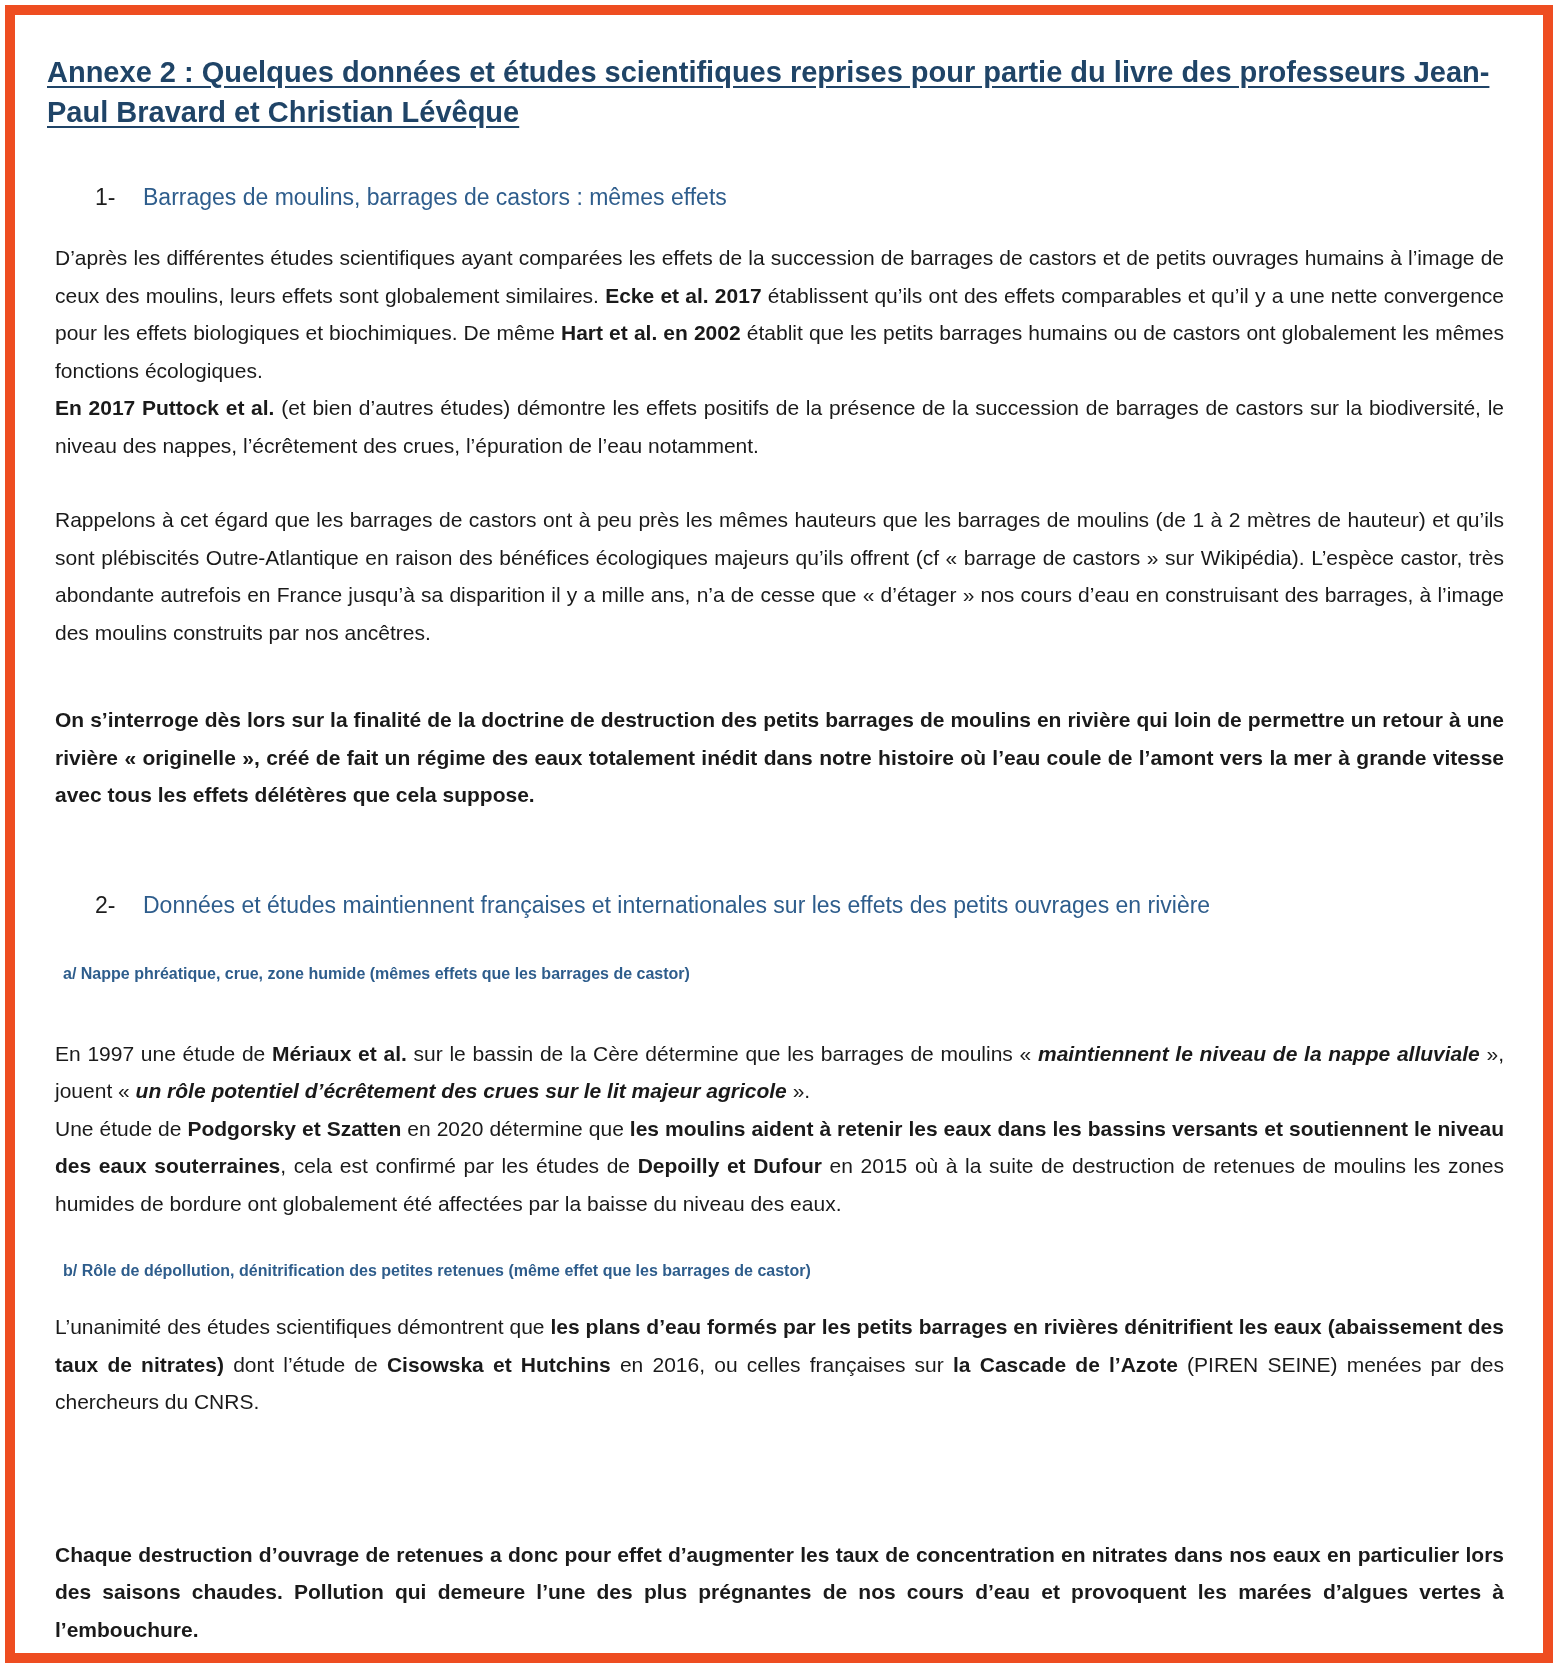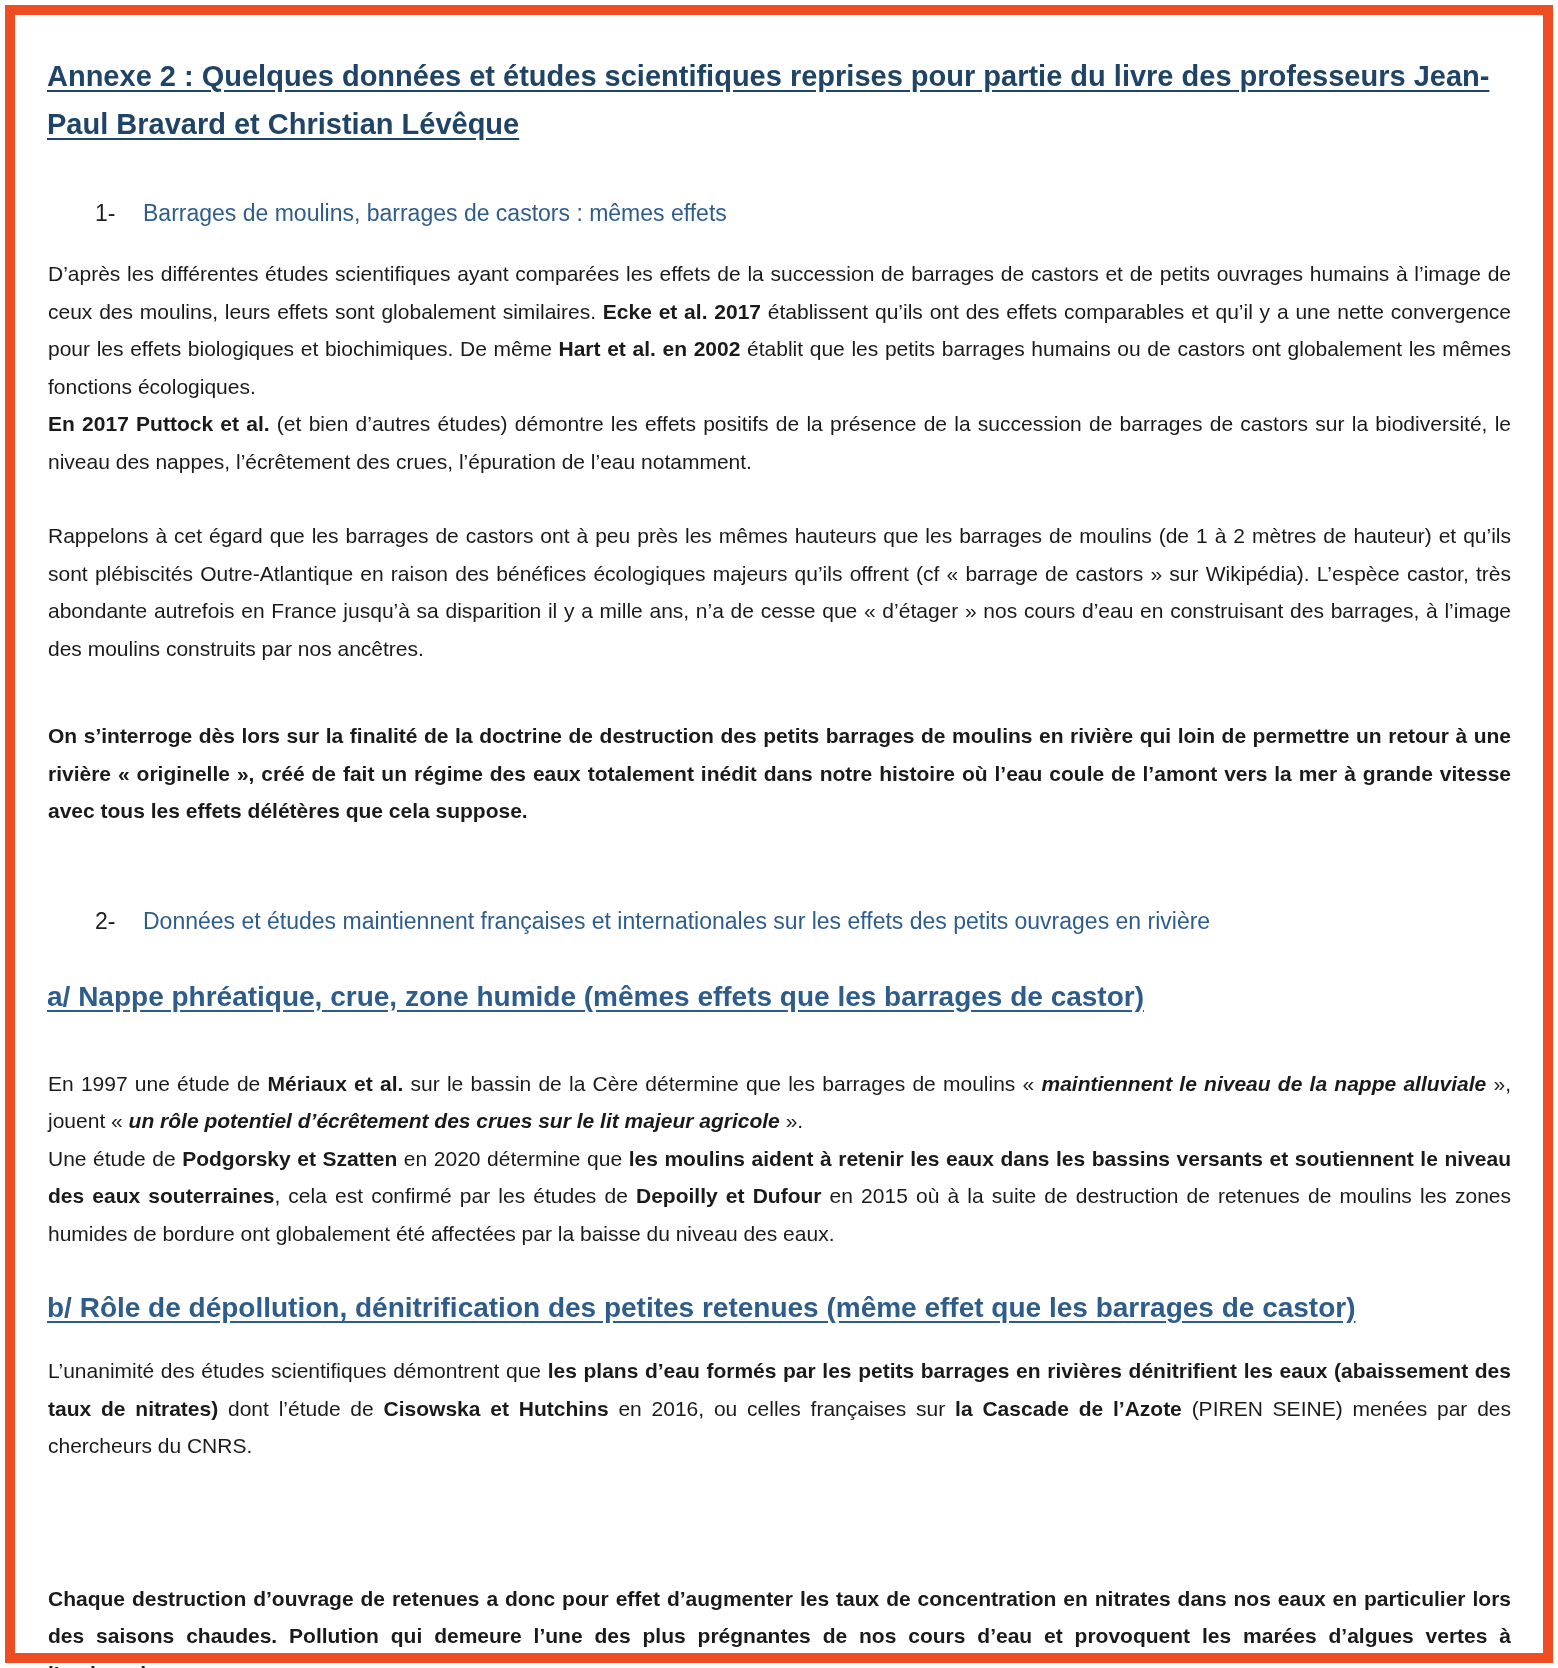--- a/index.html
+++ b/index.html
@@ -23,21 +23,21 @@
     border:10px solid var(--orange);
     pointer-events:none;
   }
   .content{
     position:absolute;
     left:47px;right:46px;top:52px;
   }
   .doc-title{
     font-size:29px;
     font-weight:700;
-    line-height:48px;
+    line-height:40px;
     color:var(--title-blue);
     text-decoration:underline;
     text-underline-offset:4px;
     margin:0;
   }
   .num-heading{
     display:flex;
     align-items:baseline;
     margin-top:52px;
     padding-left:48px;
@@ -45,33 +45,32 @@
   }
   .num-heading .num{
     color:#1d1d1d;
     min-width:48px;
   }
   .num-heading .ht{
     color:var(--heading-blue);
     text-underline-offset:4px;
   }
   .subheading{
-    font-size:28px;
+    font-size:16px;
     color:var(--heading-blue);
-    text-decoration:underline;
     text-underline-offset:4px;
-    margin:0;
+    margin:16px;
   }
   .sub-a{margin-top:46px;}
   .sub-b{margin-top:40px;}
   .para{
     font-size:21px;
     line-height:37.5px;
     text-align:justify;
-    margin:1px;
+    margin:8px;
   }
   .p-intro{margin-top:28px;}
   .p-beaver{margin-top:37px;}
   .p-doctrine{margin-top:50px;font-weight:700;}
   .h2-row{margin-top:78px;}
   .p-nappe{margin-top:52px;}
   .p-denit{margin-top:28px;}
   .p-conclusion{margin-top:115px;font-weight:700;}
   .b{font-weight:700;}
   .i{font-style:italic;}

